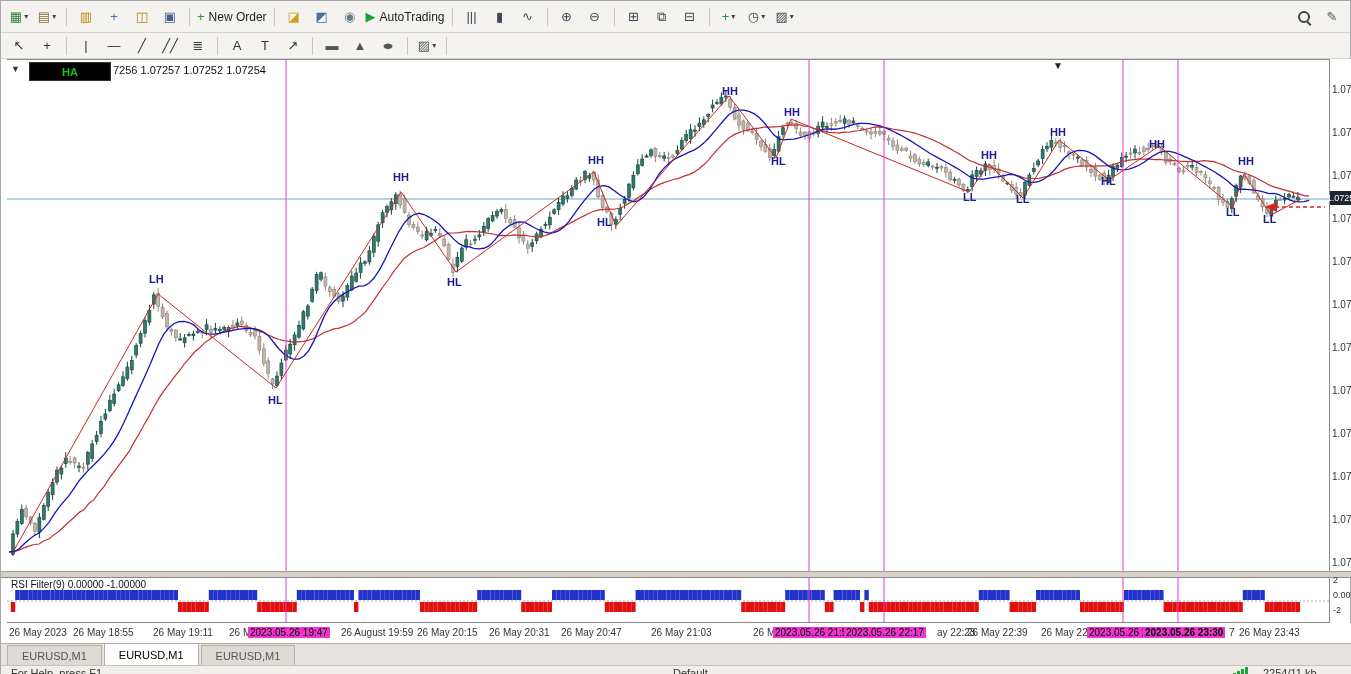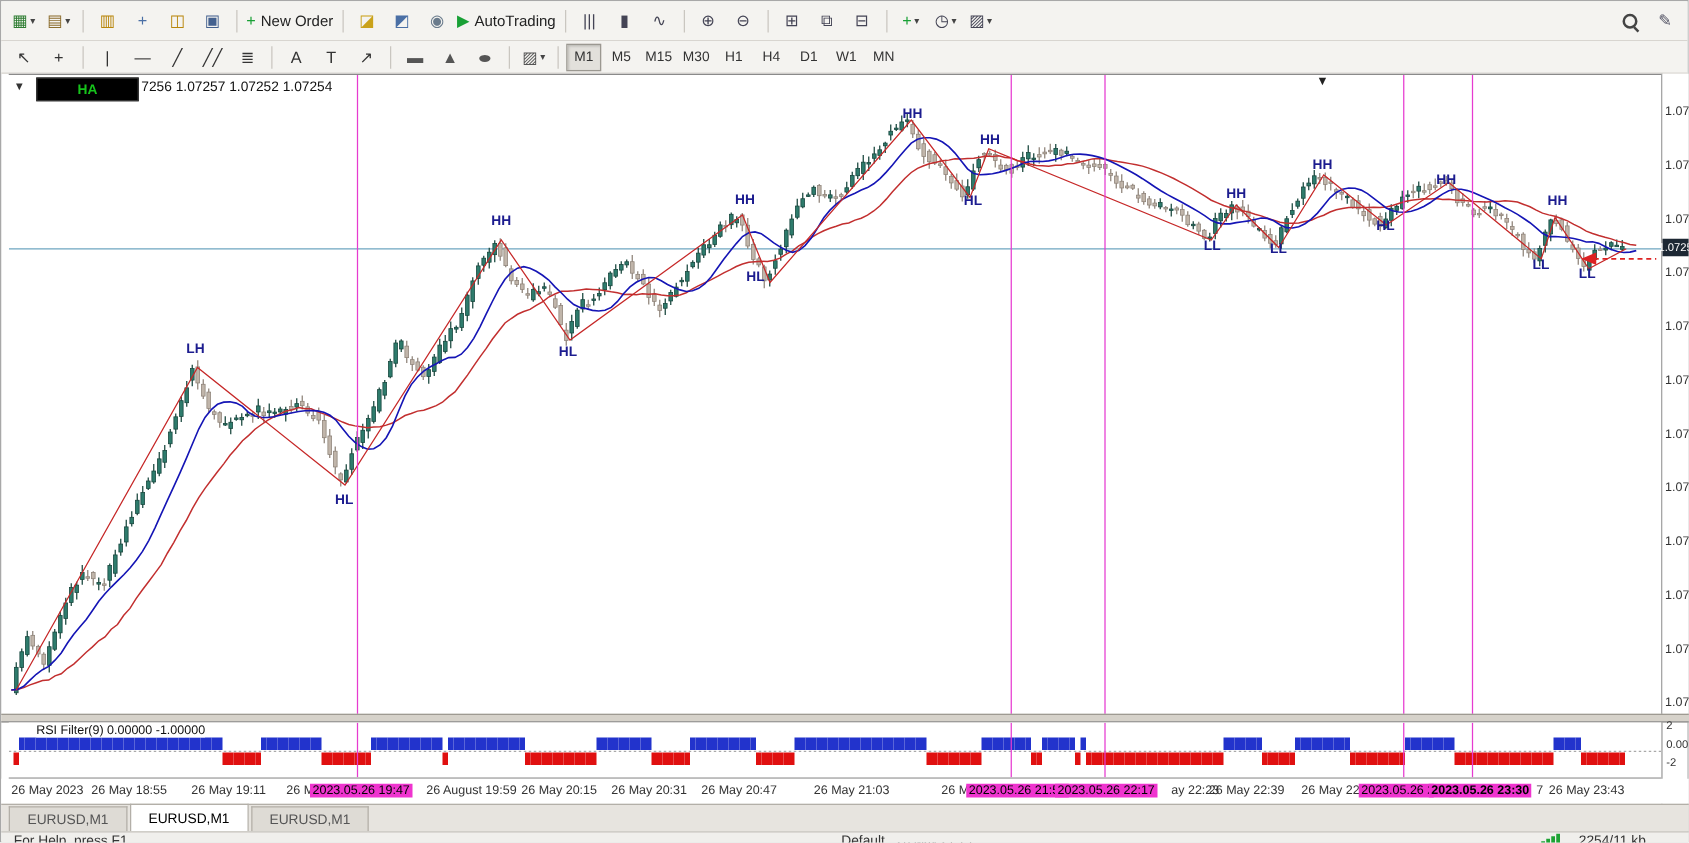--- a/index.html
+++ b/index.html
@@ -41,21 +41,21 @@
   #price-axis{position:absolute;left:1329px;top:58px;width:21px;height:512px;background:#fff;}
   .ptick{position:absolute;left:2px;font-size:10px;color:#333;}
   #price-badge{position:absolute;left:0px;width:21px;height:14px;background:#1c2733;color:#fff;
     font-size:9px;display:flex;align-items:center;justify-content:center;}
 
   
   #splitter{position:absolute;left:0;top:570px;width:1351px;height:7px;background:#d6d2ca;
     border-top:1px solid #9e9a92;border-bottom:1px solid #8a8a8a;box-sizing:border-box;}
   #rsi-panel{position:absolute;left:6px;top:577px;width:1322px;height:44px;background:#fff;
     border-bottom:1px solid #8a8a8a;overflow:hidden;}
-  #rsi-label{position:absolute;left:4px;top:1px;font-size:10px;color:#111;background:rgba(255,255,255,.8);z-index:3;margin-left:18px;}
+  #rsi-label{position:absolute;left:4px;top:1px;font-size:10px;color:#111;background:rgba(255,255,255,.8);z-index:3;}
   .rsitick{position:absolute;left:1332px;font-size:9px;color:#333;}
 
   
   #time-axis{position:absolute;left:0;top:622px;width:1351px;height:20px;background:#fff;}
   .tlab{position:absolute;top:4px;font-size:10px;color:#333;white-space:nowrap;}
   .tlab.hl{background:#ef34cf;color:#000;padding:0 2px;overflow:hidden;}
 
   
   #tabbar{position:absolute;left:0;top:642px;width:1351px;height:22px;background:#e7e4df;
     border-top:1px solid #b3afa8;display:flex;align-items:flex-end;padding-left:6px;box-sizing:border-box;}
@@ -209,31 +209,20 @@
         </span>
         <span class="btn">
           <span class="ellip" style="color: rgb(85, 85, 85);">●</span>
         </span>
         <span class="sep"></span>
         <span class="btn">
           <span style="color: rgb(85, 85, 85);">▨</span>
           <span class="dd">▾</span>
         </span>
         <span class="sep"></span>
-      </div>
-    <div id="timeframes" style="display:flex;align-items:center;">
-        <span class="tf active">M1</span>
-        <span class="tf">M5</span>
-        <span class="tf">M15</span>
-        <span class="tf">M30</span>
-        <span class="tf">H1</span>
-        <span class="tf">H4</span>
-        <span class="tf">D1</span>
-        <span class="tf">W1</span>
-        <span class="tf">MN</span>
       </div>
   </div>
 
   <div id="chart">
     <svg id="plot-svg" width="1322" height="512" viewBox="0 0 1322 512">
         <line x1="0" y1="139" x2="1322" y2="139" stroke="#6ea6c0" stroke-width="1"></line>
         <line x1="6" y1="469.8851801276435" x2="6" y2="496.029760940517" stroke="#17453c" stroke-width="1"></line>
         <rect x="4.5" y="473.87226524633684" width="3" height="20.362916864680074" fill="#2e7b6c" stroke="#17453c" stroke-width="0.6"></rect>
         <line x1="10.399999999999999" y1="458.8052913380985" x2="10.399999999999999" y2="477.24167598390727" stroke="#17453c" stroke-width="1"></line>
         <rect x="8.899999999999999" y="461.41861085862786" width="3" height="12.583396889172604" fill="#2e7b6c" stroke="#17453c" stroke-width="0.6"></rect>

